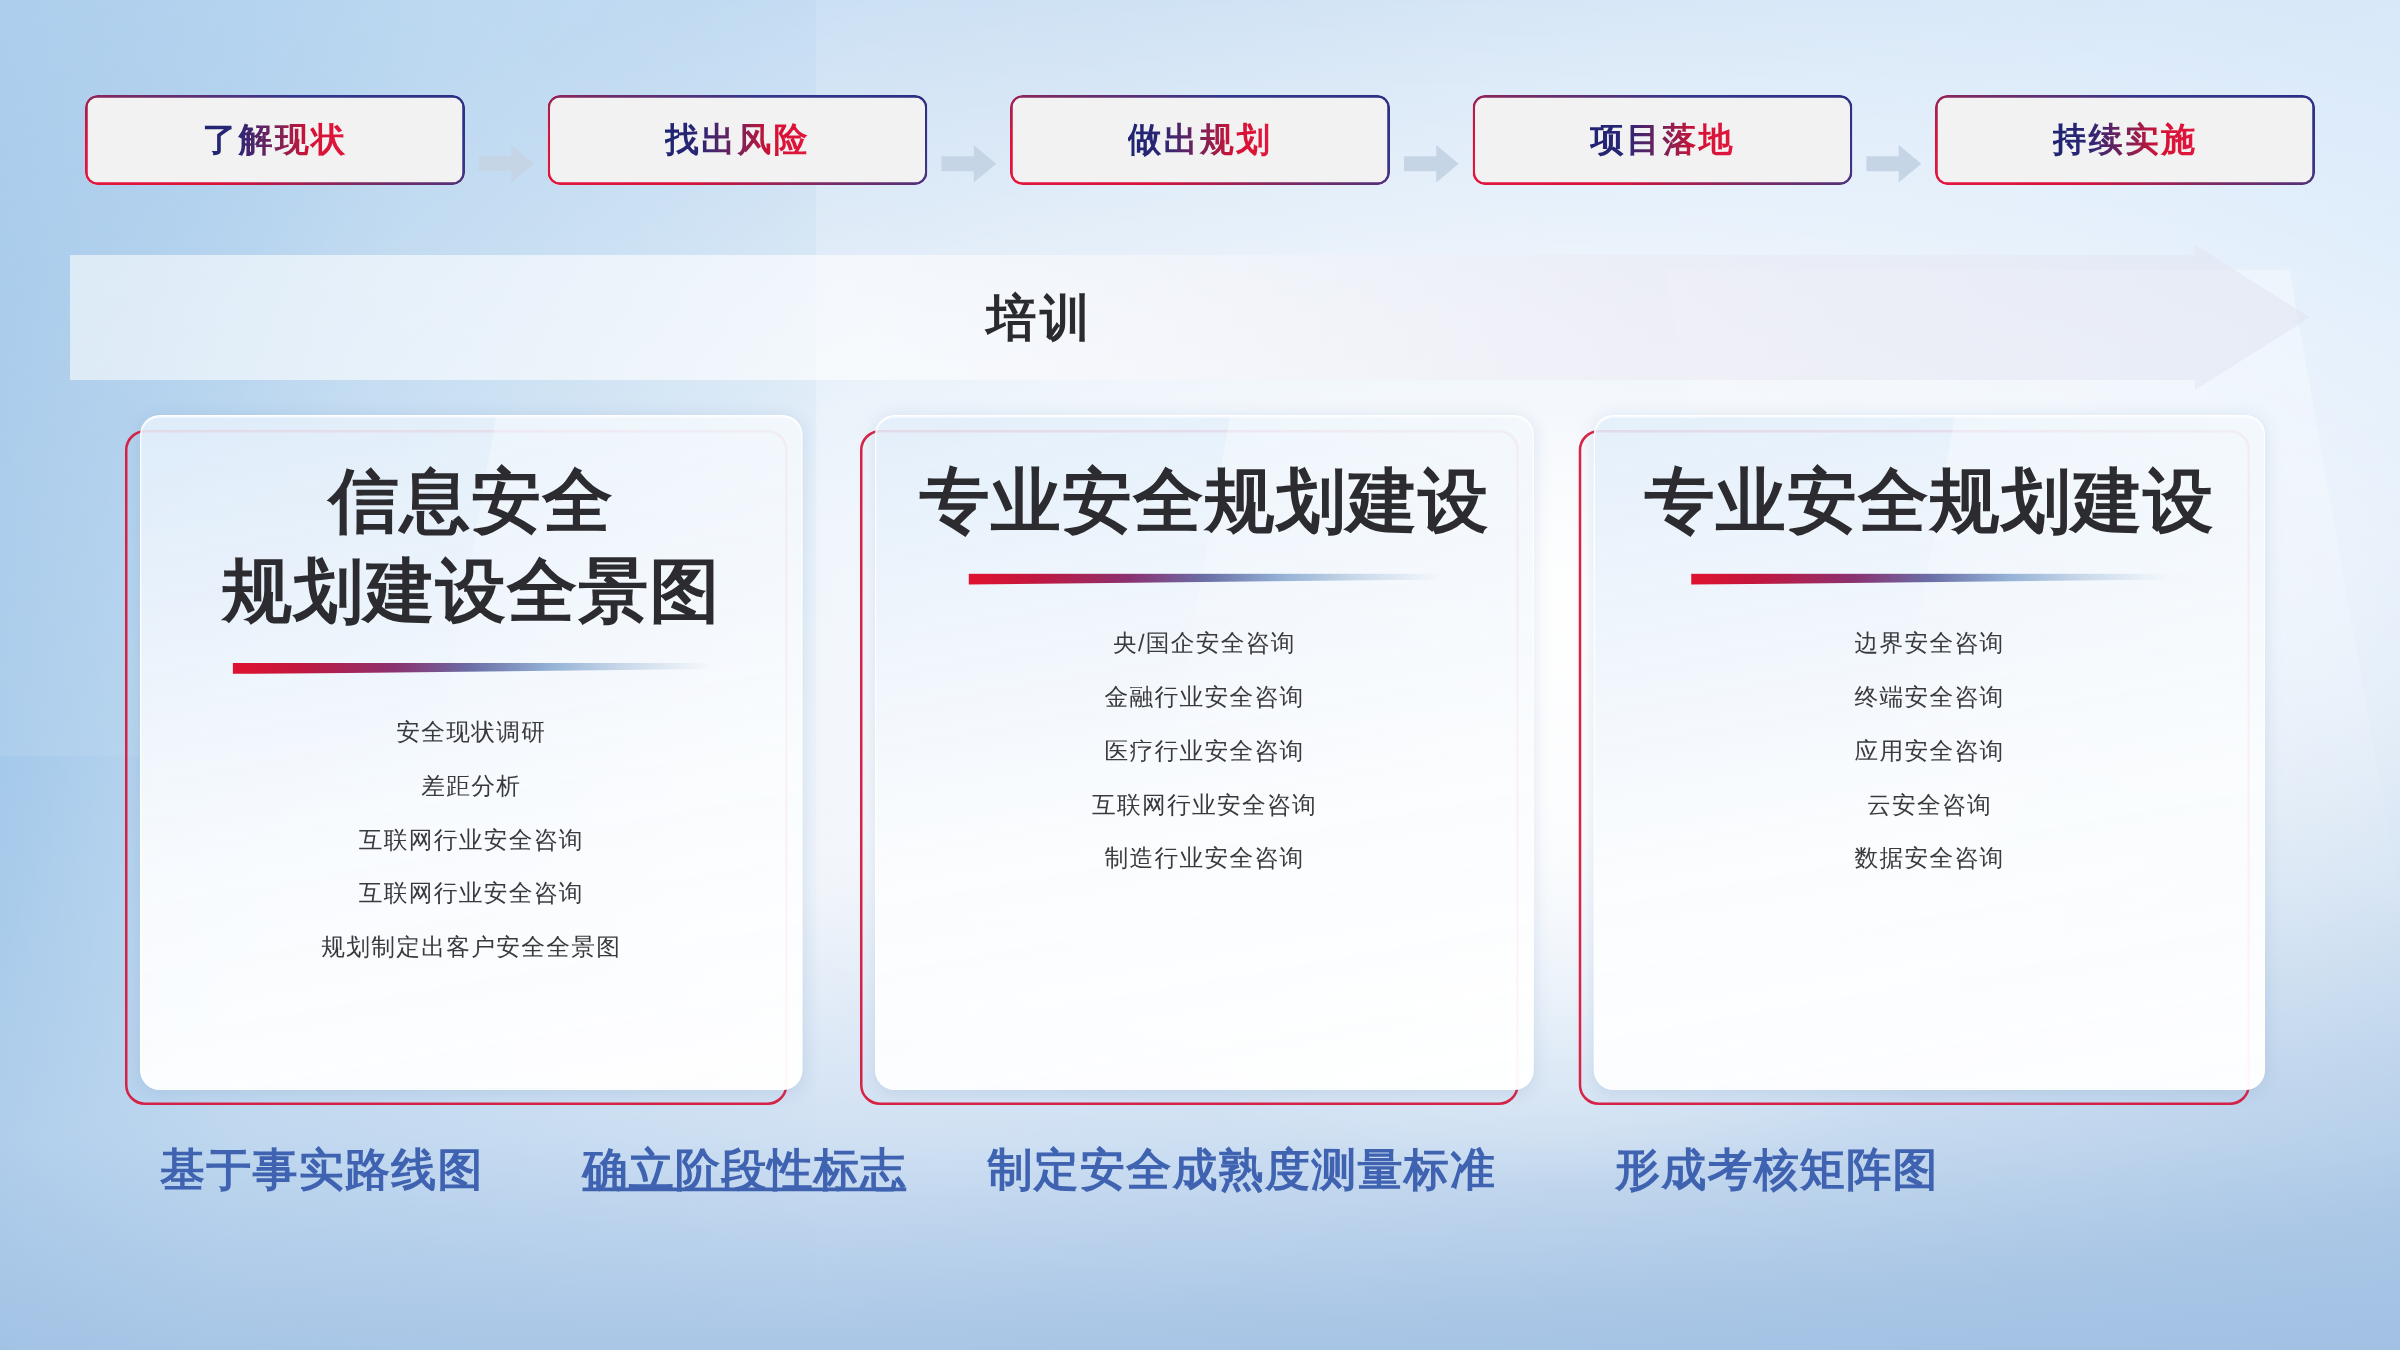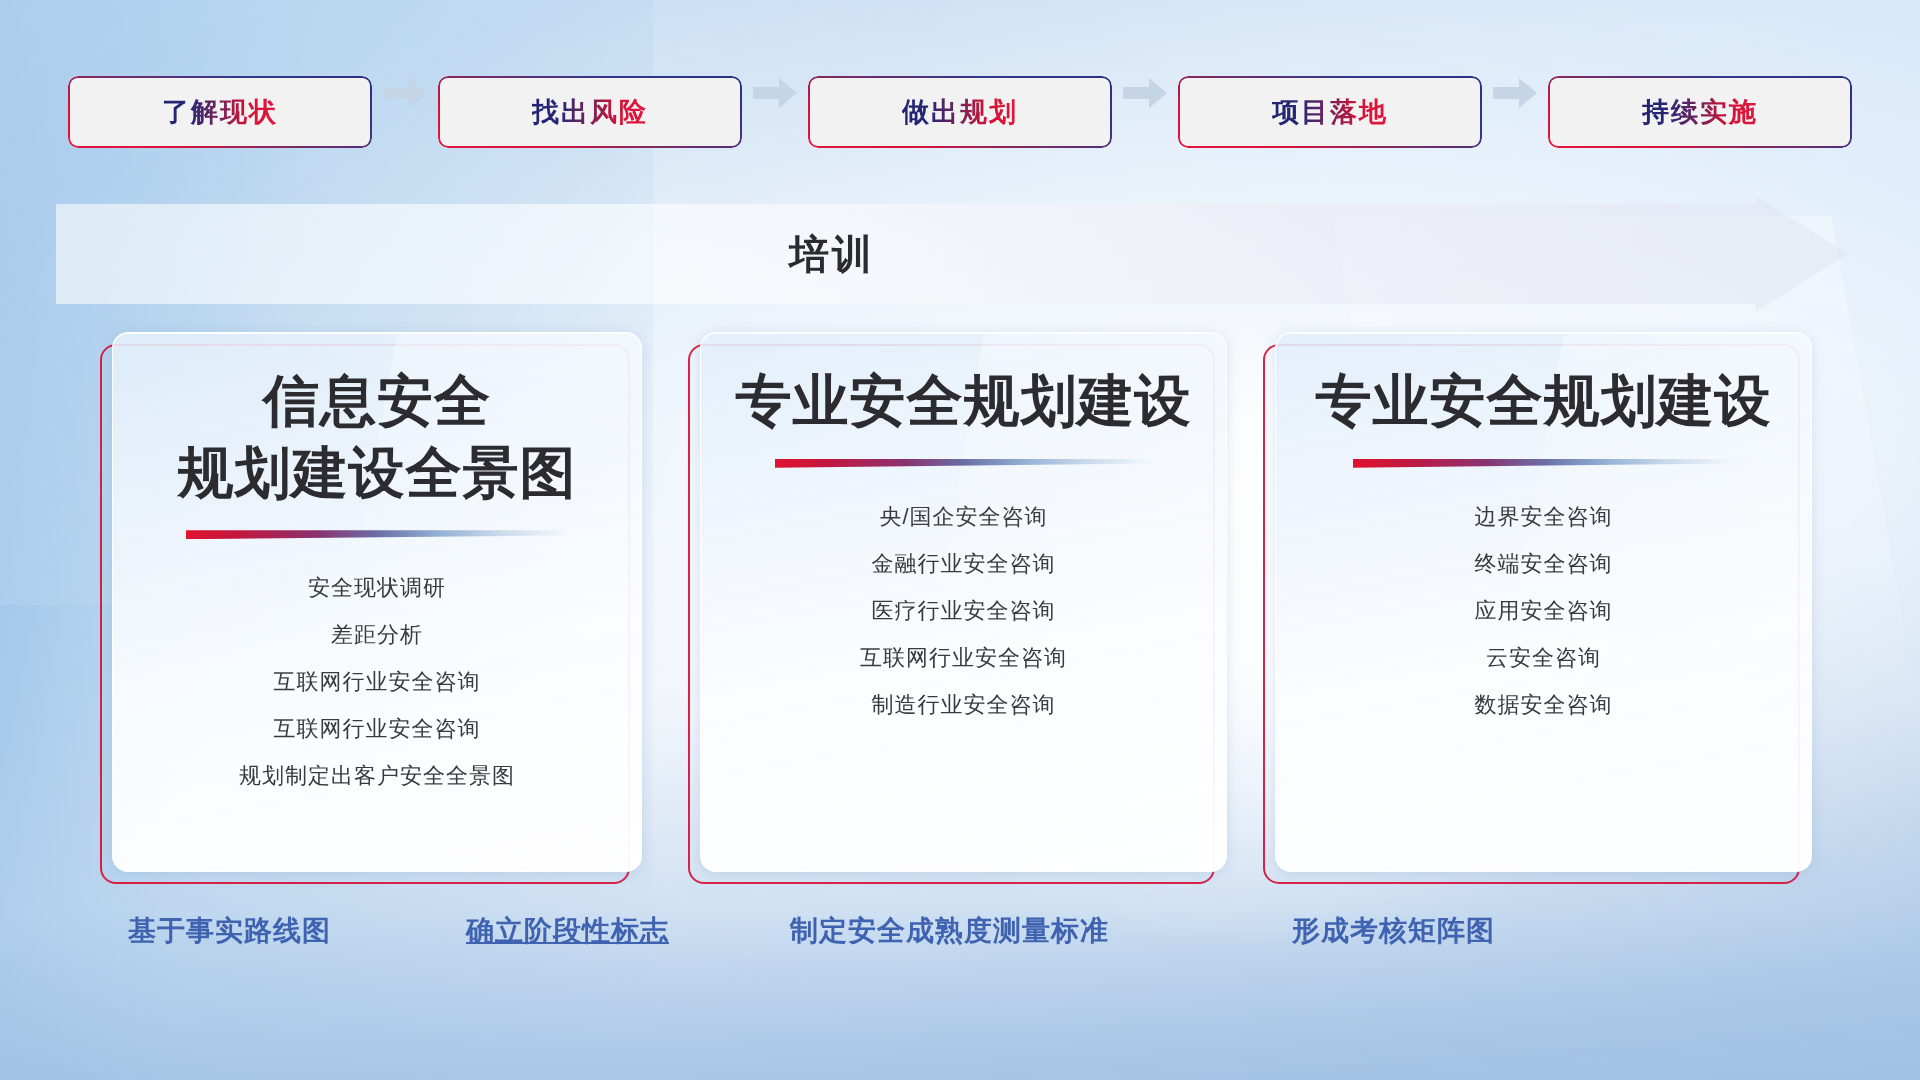--- a/index.html
+++ b/index.html
@@ -42,21 +42,21 @@
     position:absolute; left:42%; top:30%; width:46%; height:58%;
     background:radial-gradient(closest-side, rgba(255,255,255,0.75), rgba(255,255,255,0));
   }
 
   
   #stage { position:absolute; inset:0; z-index:3; }
 
   
   .steps{
     position:absolute; left:68px; top:76px; width:1784px; height:72px;
-    display:flex; align-items:flex-start; justify-content:space-between;
+    display:flex; align-items:flex-end; justify-content:space-between;
   }
   .step-chip{
     position:relative;
     width:304px; height:72px;
     border-radius:10px;
     background:#f2f2f3;
     display:flex; align-items:center; justify-content:center;
   }
   
   .step-chip::before{
@@ -139,28 +139,28 @@
   .card-wrap.c2 .card-rule{ width:378px; }
   .card-wrap.c3 .card-rule{ width:382px; }
 
   .card-list{
     position:relative; z-index:2;
     margin-top:34px;
     display:flex; flex-direction:column; align-items:center; gap:17px;
   }
   .card-list li{
     list-style:none;
-    font-size:22px; color:#3a3a3e; letter-spacing:1px; white-space:nowrap;
+    font-size:19px; color:#3a3a3e; letter-spacing:1px; white-space:nowrap;
   }
 
   
   .captions{ position:absolute; left:0; top:912px; width:1920px; height:50px; }
   .caption{
     position:absolute; top:0;
-    font-size:28px; font-weight:700; color:#3f63b0; letter-spacing:1px;
+    font-size:36px; font-weight:700; color:#3f63b0; letter-spacing:1px;
     white-space:nowrap;
   }
   .caption.p0{ left:128px; }
   .caption.p1{ left:466px;text-decoration:underline; }
   .caption.p2{ left:790px; }
   .caption.p3{ left:1292px; }
 </style>
 </head>
 <body>
 

